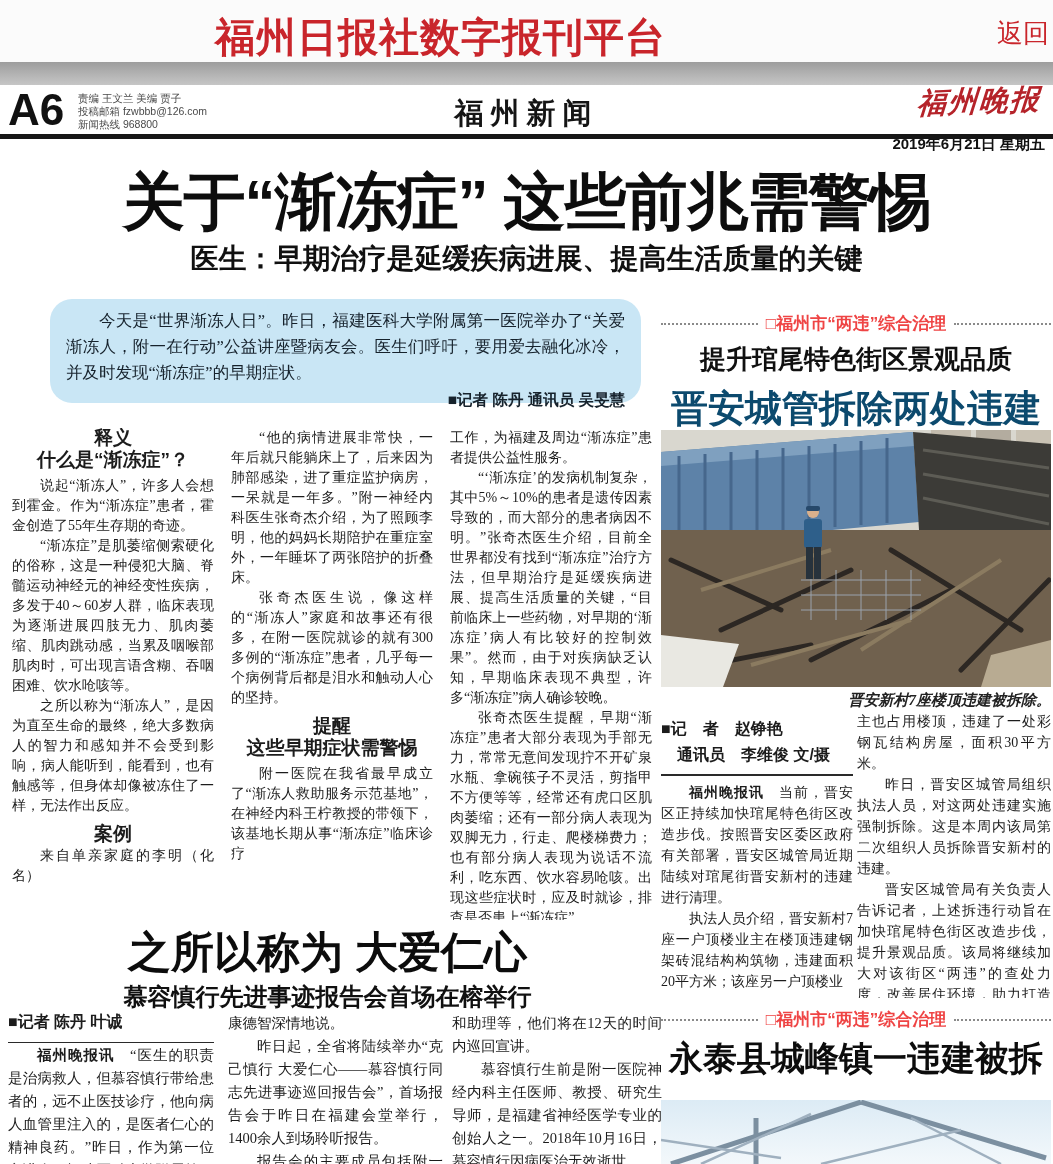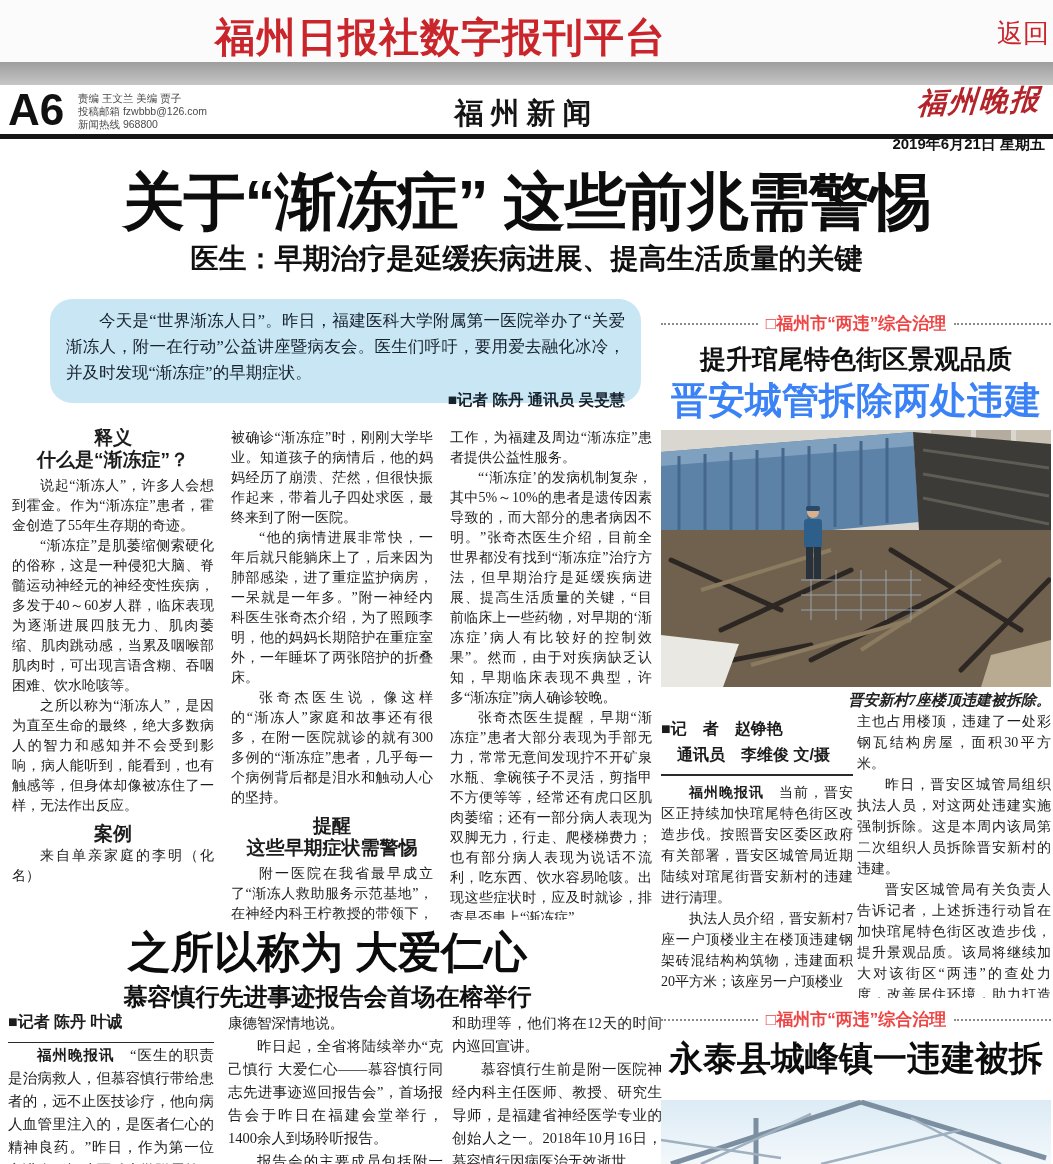--- a/index.html
+++ b/index.html
@@ -52,22 +52,22 @@
     font-weight:900; font-size:19px; margin-bottom:6px; }
   .dateline { font-weight:700; font-family:"Liberation Sans","DejaVu Sans",sans-serif; }
   
   .kicker-row { position:absolute; display:flex; align-items:center; width:390px; left:661px;
     font-family:"Liberation Sans","DejaVu Sans",sans-serif; }
   .kicker-row .dash-line { flex:1; border-top:2px dotted #8a8a8a; height:0; }
   .kicker-row .kicker-label { padding:0 8px; font-size:17px; font-weight:700; color:#ef4444; white-space:nowrap; }
   .jinan-kicker { top:312px; }
   .jinan-overline { position:absolute; left:661px; top:342px; width:390px; text-align:center;
     font-family:"Liberation Sans","DejaVu Sans",sans-serif; font-size:26px; font-weight:700; color:#101010; }
-  .jinan-headline { position:absolute; left:661px; top:376px; width:390px; text-align:center;
-    font-family:"Liberation Sans","DejaVu Sans",sans-serif; font-size:37px; font-weight:900; color:#3b82f6; white-space:nowrap; }
+  .jinan-headline { position:absolute; left:661px; top:384px; width:390px; text-align:center;
+    font-family:"Liberation Sans","DejaVu Sans",sans-serif; font-size:37px; font-weight:900; color:#0c4a6e; white-space:nowrap; }
   .jinan-photo { position:absolute; left:661px; top:430px; width:390px; height:257px; background:#cfcfc9; }
   .jinan-caption { position:absolute; left:661px; top:691px; width:390px; text-align:right;
     font-style:italic; font-weight:700; font-size:15px; color:#222; }
   .jinan-byline { position:absolute; left:661px; top:716px; width:192px; font-size:16px; font-weight:700;
     line-height:26px; font-family:"Liberation Sans","DejaVu Sans",sans-serif;
     border-bottom:2px solid #2a2a2a; padding-bottom:6px; }
   .jinan-colL { position:absolute; left:661px; top:782px; width:192px; height:216px; }
   .jinan-colR { position:absolute; left:857px; top:711px; width:194px; height:287px; }
   .jstory { font-size:14px; line-height:21px; text-align:justify; overflow:hidden; }
   .jstory p { margin:0; }
@@ -125,21 +125,20 @@
     <div class="col">
       <div class="kicker first">释义</div>
       <div class="col-title">什么是“渐冻症”？</div>
       <p class="ind">说起“渐冻人”，许多人会想到霍金。作为“渐冻症”患者，霍金创造了55年生存期的奇迹。</p>
       <p class="ind">“渐冻症”是肌萎缩侧索硬化的俗称，这是一种侵犯大脑、脊髓运动神经元的神经变性疾病，多发于40～60岁人群，临床表现为逐渐进展四肢无力、肌肉萎缩、肌肉跳动感，当累及咽喉部肌肉时，可出现言语含糊、吞咽困难、饮水呛咳等。</p>
       <p class="ind">之所以称为“渐冻人”，是因为直至生命的最终，绝大多数病人的智力和感知并不会受到影响，病人能听到，能看到，也有触感等，但身体却像被冻住了一样，无法作出反应。</p>
       <div class="kicker">案例</div>
       <p class="ind">来自单亲家庭的李明（化名）</p>
     </div>
     <div class="col">
-      <p>被确诊“渐冻症”时，刚刚大学毕业。知道孩子的病情后，他的妈妈经历了崩溃、茫然，但很快振作起来，带着儿子四处求医，最终来到了附一医院。</p>
       <p class="ind">“他的病情进展非常快，一年后就只能躺床上了，后来因为肺部感染，进了重症监护病房，一呆就是一年多。”附一神经内科医生张奇杰介绍，为了照顾李明，他的妈妈长期陪护在重症室外，一年睡坏了两张陪护的折叠床。</p>
       <p class="ind">张奇杰医生说，像这样的“渐冻人”家庭和故事还有很多，在附一医院就诊的就有300多例的“渐冻症”患者，几乎每一个病例背后都是泪水和触动人心的坚持。</p>
       <div class="kicker">提醒</div>
       <div class="col-title">这些早期症状需警惕</div>
       <p class="ind">附一医院在我省最早成立了“渐冻人救助服务示范基地”，在神经内科王柠教授的带领下，该基地长期从事“渐冻症”临床诊疗</p>
     </div>
     <div class="col">
       <p>工作，为福建及周边“渐冻症”患者提供公益性服务。</p>
       <p class="ind">“‘渐冻症’的发病机制复杂，其中5%～10%的患者是遗传因素导致的，而大部分的患者病因不明。”张奇杰医生介绍，目前全世界都没有找到“渐冻症”治疗方法，但早期治疗是延缓疾病进展、提高生活质量的关键，“目前临床上一些药物，对早期的‘渐冻症’病人有比较好的控制效果”。然而，由于对疾病缺乏认知，早期临床表现不典型，许多“渐冻症”病人确诊较晚。</p>
       <p class="ind">张奇杰医生提醒，早期“渐冻症”患者大部分表现为手部无力，常常无意间发现拧不开矿泉水瓶、拿碗筷子不灵活，剪指甲不方便等等，经常还有虎口区肌肉萎缩；还有一部分病人表现为双脚无力，行走、爬楼梯费力；也有部分病人表现为说话不流利，吃东西、饮水容易呛咳。出现这些症状时，应及时就诊，排查是否患上“渐冻症”。</p>

